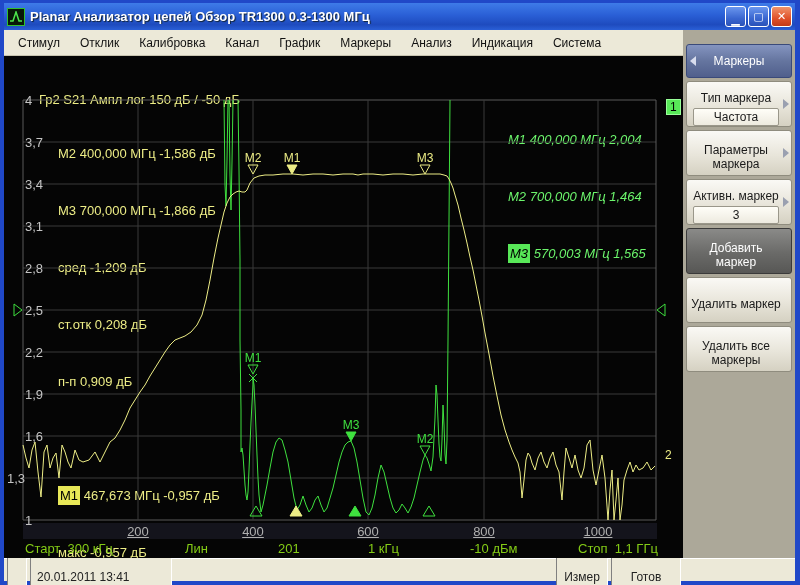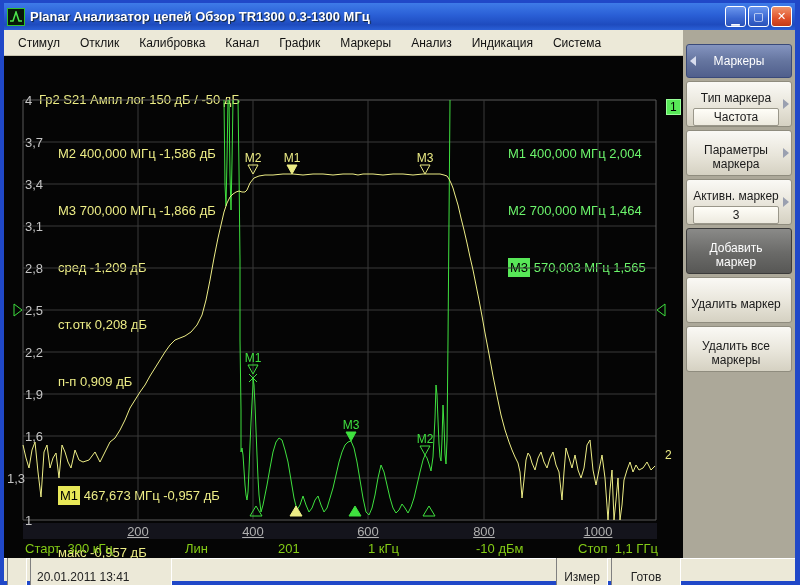--- a/index.html
+++ b/index.html
@@ -95,21 +95,21 @@
         <div>М2 400,000 МГц -1,586 дБ</div>
         <div>М3 700,000 МГц -1,866 дБ</div>
         <div>сред -1,209 дБ</div>
         <div>ст.отк 0,208 дБ</div>
         <div>п-п 0,909 дБ</div>
         <div style="height:19px;"></div>
         <div><span class="mk-box" id="mkL" style="background: rgb(232, 232, 88);">М1</span><span> 467,673 МГц -0,957 дБ</span></div>
         <div>макс -0,957 дБ</div>
       </div>
 
-      <div class="readout" id="rdR" style="left: 504px; top: 50px; color: rgb(108, 245, 108);">
+      <div class="readout" id="rdR" style="left: 504px; top: 36px; color: rgb(108, 245, 108); font-style: italic;">
         <div>М1 400,000 МГц 2,004</div>
         <div>М2 700,000 МГц 1,464</div>
         <div><span class="mk-box" id="mkR" style="background: rgb(88, 232, 88);">М3</span><span> 570,003 МГц 1,565</span></div>
       </div>
 
       <svg id="plot-svg" style="position:absolute;left:19px;top:44px;overflow:visible;" width="633" height="420" viewBox="0 0 633 420" preserveAspectRatio="none">
               <line x1="0" y1="0" x2="633" y2="0" stroke="#5A5A5A" stroke-width="1"></line>
               <line x1="0" y1="42" x2="633" y2="42" stroke="#3A3A3A" stroke-width="1"></line>
               <line x1="0" y1="84" x2="633" y2="84" stroke="#3A3A3A" stroke-width="1"></line>
               <line x1="0" y1="126" x2="633" y2="126" stroke="#3A3A3A" stroke-width="1"></line>
@@ -162,21 +162,21 @@
               <div class="x-lab" style="left: 325px;">600</div>
               <div class="x-lab" style="left: 441px;">800</div>
               <div class="x-lab" style="left: 555px;">1000</div>
             </div>
 
       <div class="stimline">
         <span style="left:2px;">Старт  300 кГц</span>
         <span style="left:162px;">Лин</span>
         <span style="left:255px;">201</span>
         <span style="left:345px;">1 кГц</span>
-        <span style="left:447px;margin-left:6px;">-10 дБм</span>
+        <span style="left:447px;">-10 дБм</span>
         <span style="left:555px;">Стоп  1,1 ГГц</span>
       </div>
     <div class="y-lab" style="left: 21px; top: 37px;">4</div>
             <div class="y-lab" style="left: 21px; top: 79px;">3,7</div>
             <div class="y-lab" style="left: 21px; top: 121px;">3,4</div>
             <div class="y-lab" style="left: 21px; top: 163px;">3,1</div>
             <div class="y-lab" style="left: 21px; top: 205px;">2,8</div>
             <div class="y-lab" style="left: 21px; top: 247px;">2,5</div>
             <div class="y-lab" style="left: 21px; top: 289px;">2,2</div>
             <div class="y-lab" style="left: 21px; top: 331px;">1,9</div>

